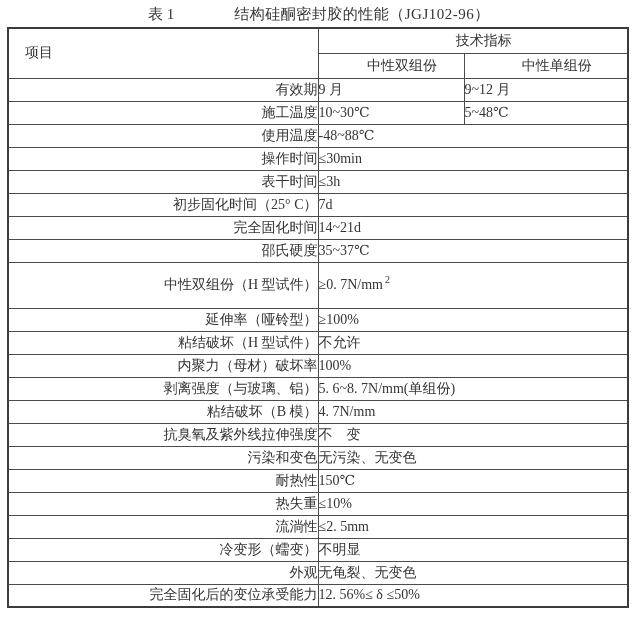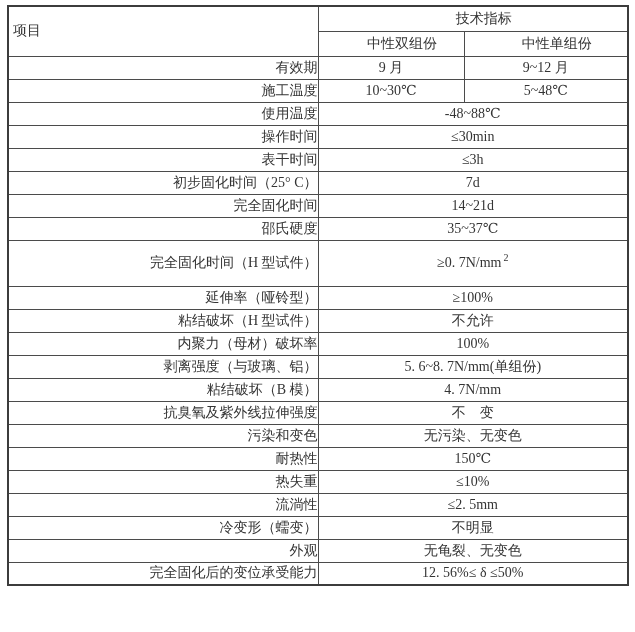--- a/index.html
+++ b/index.html
@@ -32,36 +32,40 @@
   .spec th, .spec td {
     border: 1px solid #4b4b4b;
     font-weight: normal;
     font-size: 14px;
     padding: 0;
     vertical-align: middle;
     overflow: hidden;
     white-space: nowrap;
   }
   .spec th { height: 25px; text-align: center; padding-left: 22px; }
-  .spec th.item { text-align: left; padding-left: 4px; }
+  .spec th.item { text-align: left; padding-left: 16px; }
   .spec td.label { text-align: right; padding-left: 8px; height: 23px; }
-  .spec td.value { text-align: center; height: 23px; }
+  .spec td.value { height: 23px; }
   .spec tr.tall td { height: 46px; }
   .spec sup {
     font-size: 10px;
     vertical-align: super;
     line-height: 0;
     margin-left: 2px;
   }
 </style>
 </head>
 <body>
 
 <div class="page">
 
+  <div class="caption">
+    <span class="num">表 1</span>
+    <span class="ttl">结构硅酮密封胶的性能（JGJ102-96）</span>
+  </div>
 
   <table class="spec">
     <colgroup>
       <col style="width: 310px">
       <col style="width: 146px">
       <col style="width: 164px">
     </colgroup>
     <thead>
       <tr>
         <th class="item" rowspan="2">项目</th>
@@ -101,21 +105,21 @@
         </tr>
         <tr>
           <td class="label">完全固化时间</td>
           <td colspan="2" class="value">14~21d</td>
         </tr>
         <tr>
           <td class="label">邵氏硬度</td>
           <td colspan="2" class="value">35~37℃</td>
         </tr>
         <tr class="tall">
-          <td class="label">完全固化时间（H 型试件）</td>
+          <td class="label">中性双组份（H 型试件）</td>
           <td colspan="2" class="value">≥0. 7N/mm<sup>2</sup></td>
         </tr>
         <tr>
           <td class="label">延伸率（哑铃型）</td>
           <td colspan="2" class="value">≥100%</td>
         </tr>
         <tr>
           <td class="label">粘结破坏（H 型试件）</td>
           <td colspan="2" class="value">不允许</td>
         </tr>

